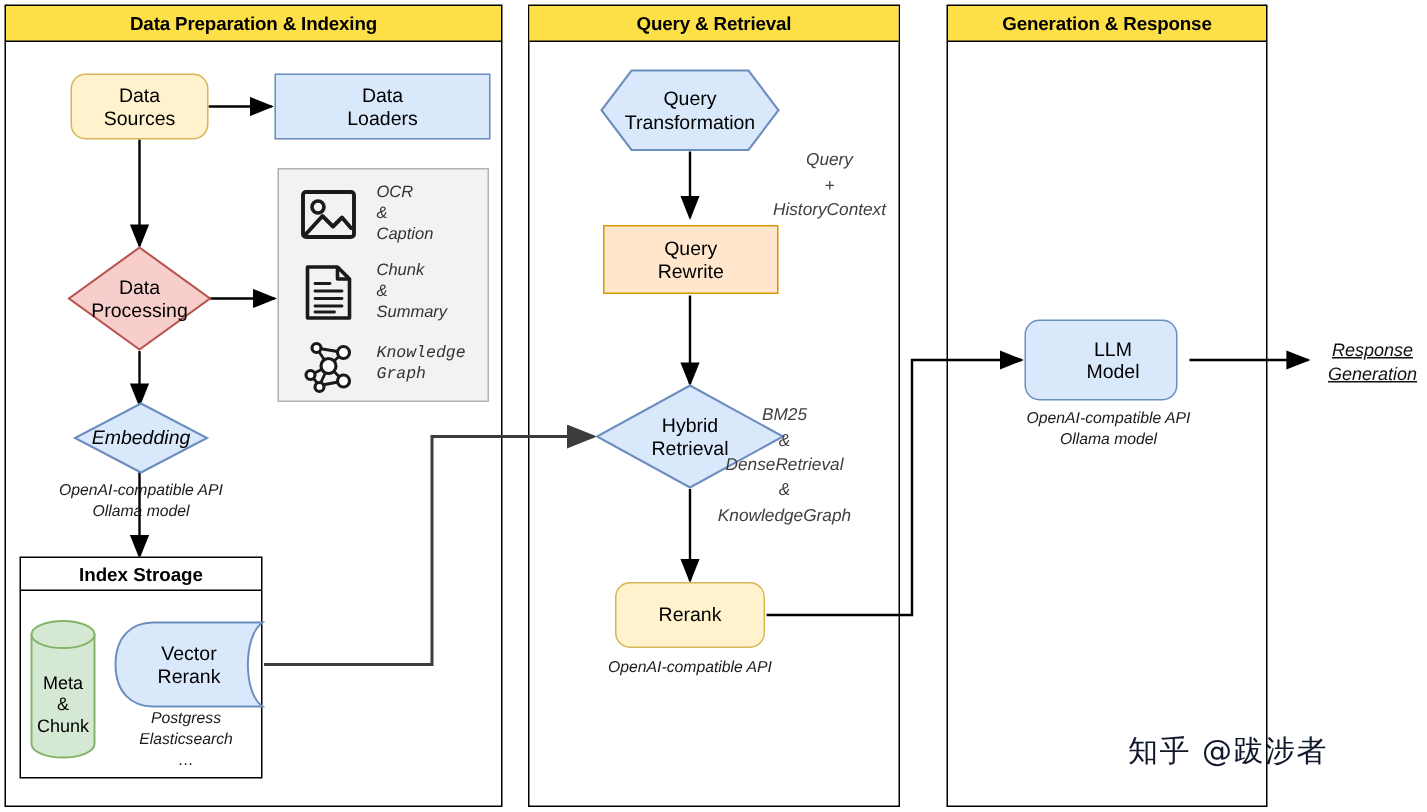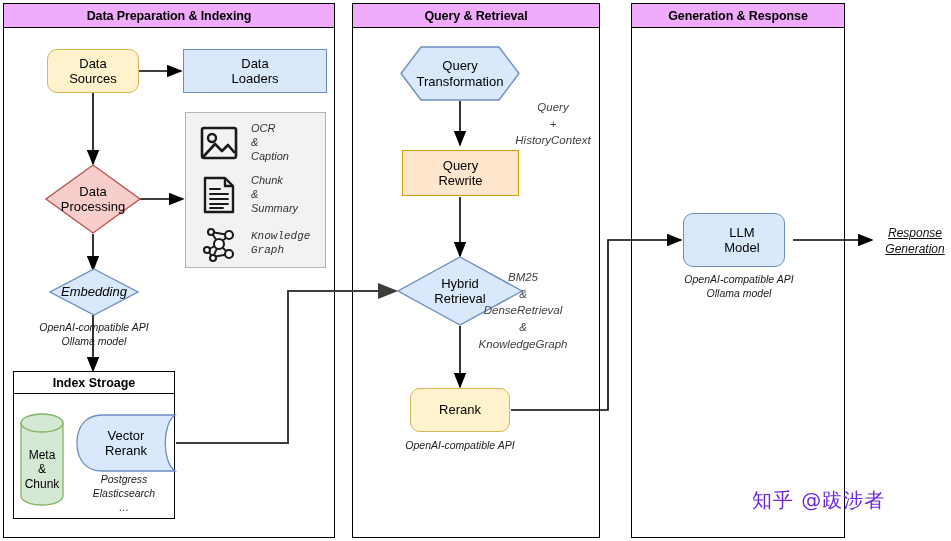--- a/index.html
+++ b/index.html
@@ -25,21 +25,21 @@
   .panel-title {
     position: absolute;
     left: 0; right: 0; top: 0;
     height: 24px;
     line-height: 24px;
     text-align: center;
     font-size: 12.5px;
     font-weight: bold;
     border-bottom: 1.5px solid #000;
     box-sizing: border-box;
-    background: #f0abfc;
+    background: #fde047;
     letter-spacing: -0.1px;
   }
 
   
   .node {
     position: absolute;
     box-sizing: border-box;
     display: flex;
     align-items: center;
     justify-content: center;
@@ -118,21 +118,21 @@
     border-bottom: 1.5px solid #000; box-sizing: border-box;
   }
 
   
   #wires { position: absolute; left: 0; top: 0; width: 951px; height: 541px; pointer-events: none; }
 
   
   .watermark {
     position: absolute;
     font-size: 20px;
-    color: #6d28d9;
+    color: #0f172a;
     letter-spacing: 1px;
     white-space: nowrap;
     font-family: "DejaVu Sans", sans-serif;
   }
 </style>
 </head>
 <body>
 
 <div id="canvas">
 

